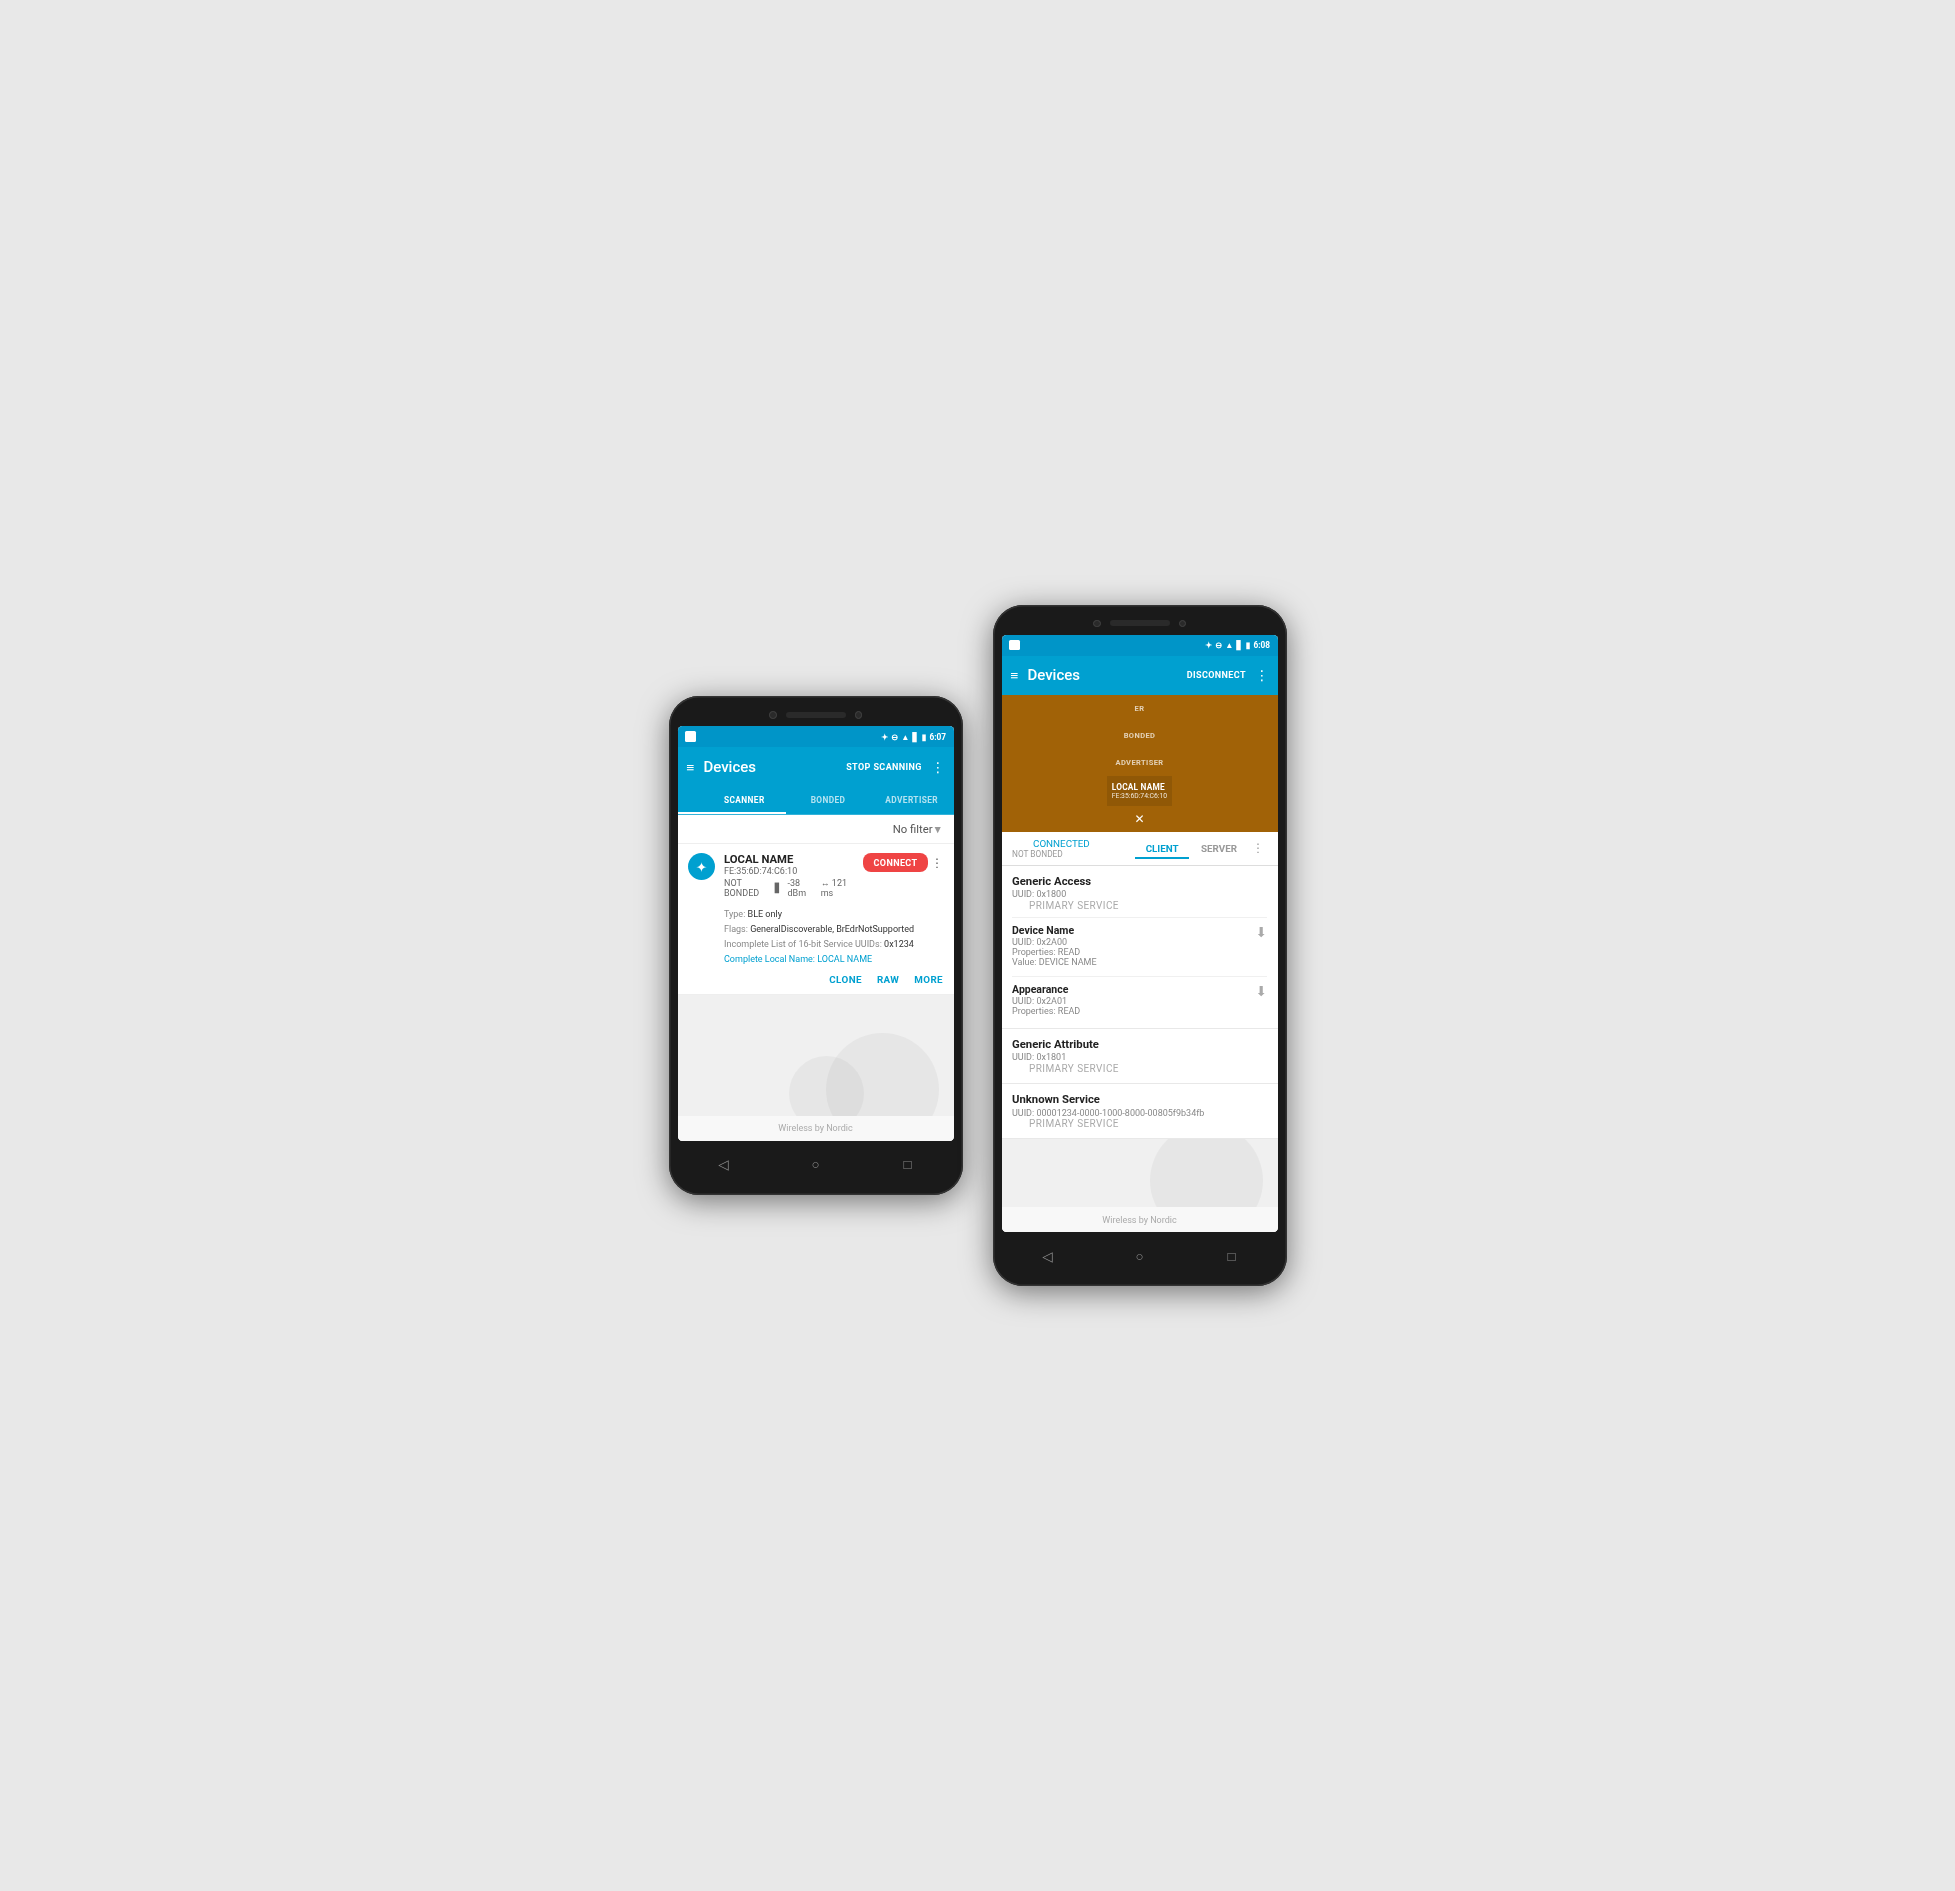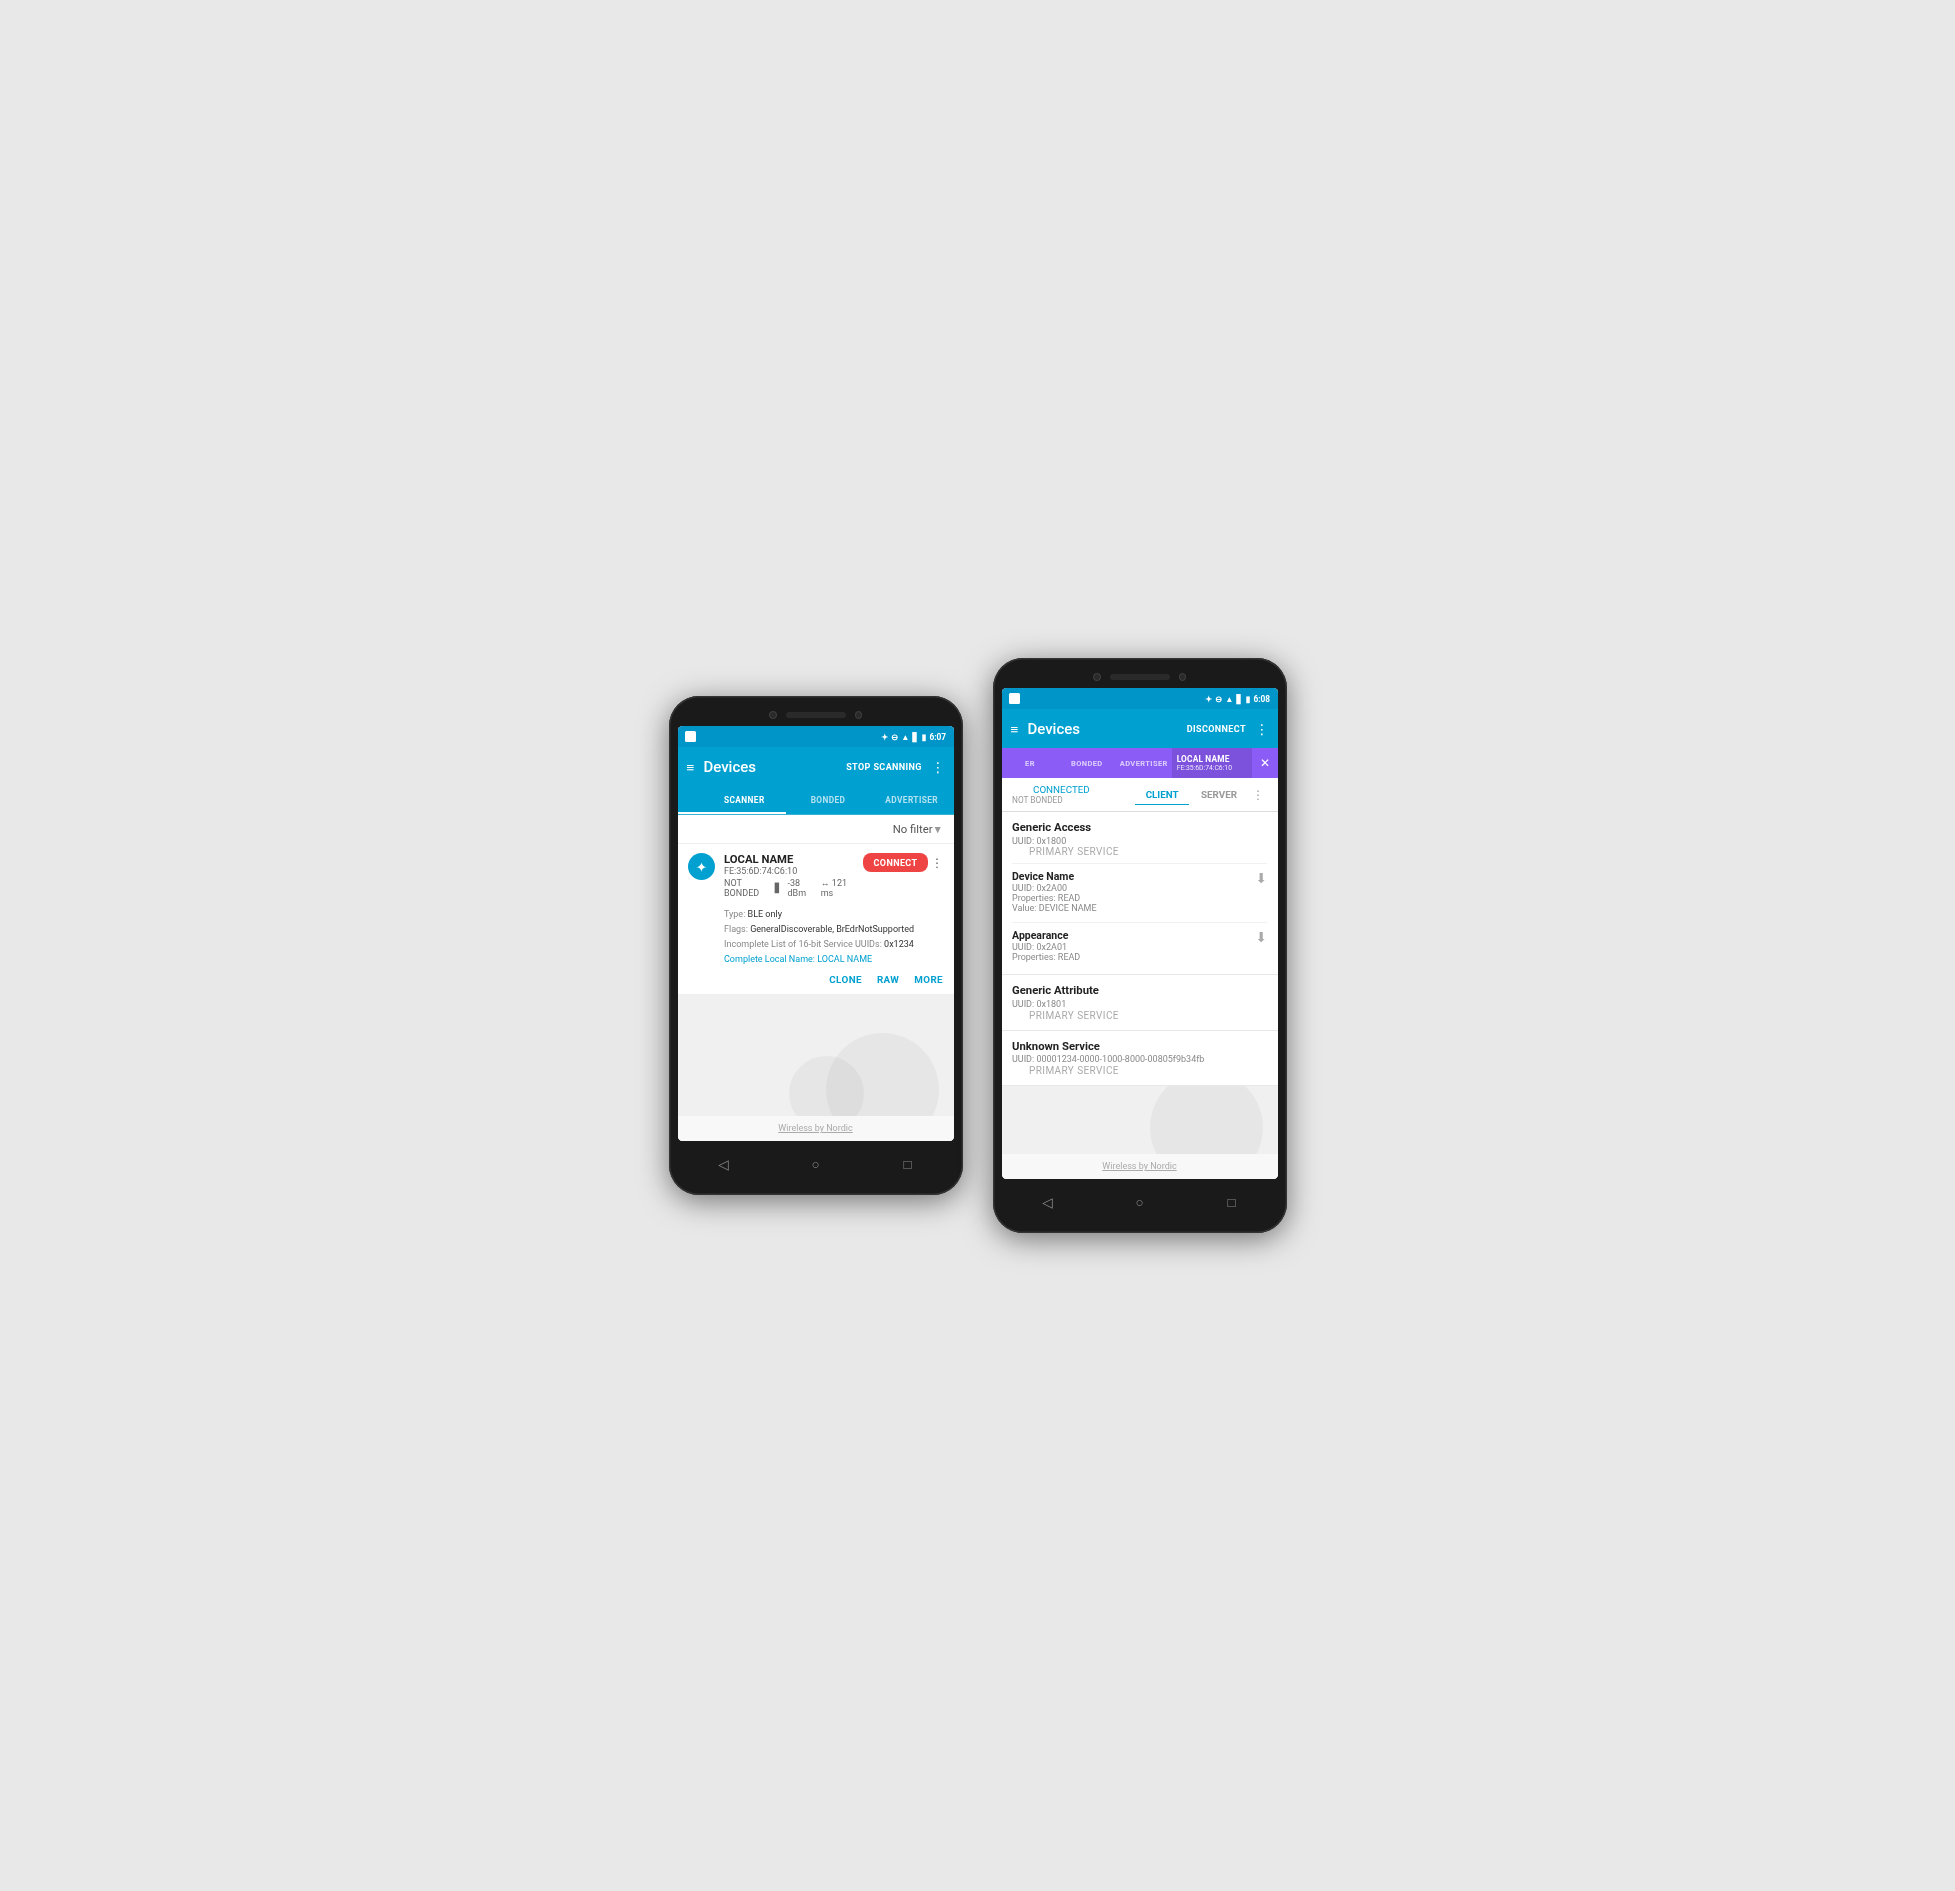--- a/index.html
+++ b/index.html
@@ -308,30 +308,30 @@
       position: relative;
       overflow: hidden;
     }
 
     .footer-text {
       text-align: center;
       font-size: 9px;
       color: #aaa;
       padding: 7.5px;
       background: #f8f8f8;
-      text-decoration: underline;
     }
 
     
 
     
     .tabs-p2 {
-      background: #8b5cf6;
-      display: flex;
-      align-items: center;
+      background: #a16207;
+      display: flex;
+      align-items: center;
+      flex-direction: column;
     }
 
     .tab-p2 {
       flex: 1;
       text-align: center;
       padding: 9px 3px;
       font-size: 7.5px;
       font-weight: bold;
       color: rgba(255,255,255,0.7);
       letter-spacing: 0.4px;

